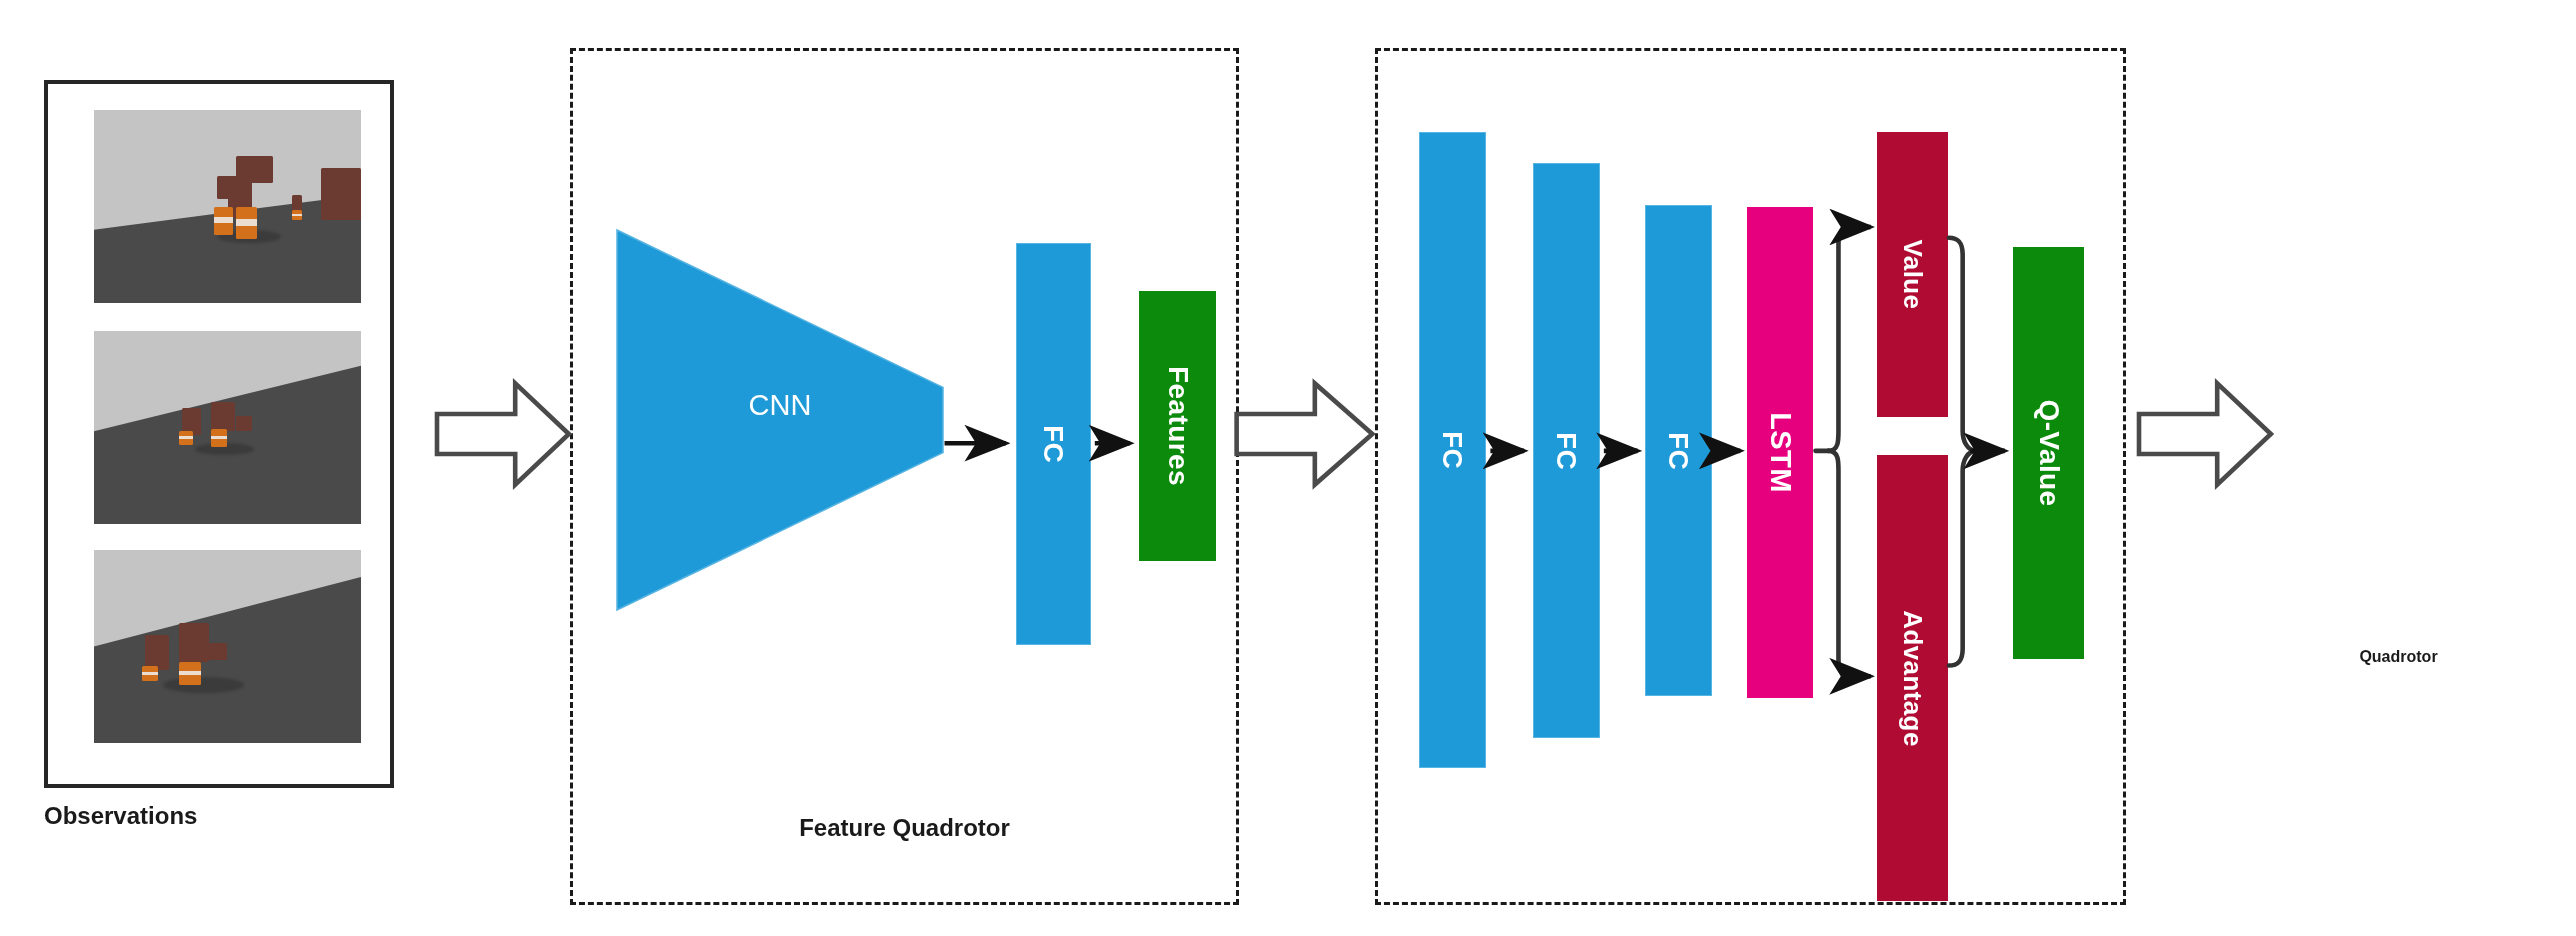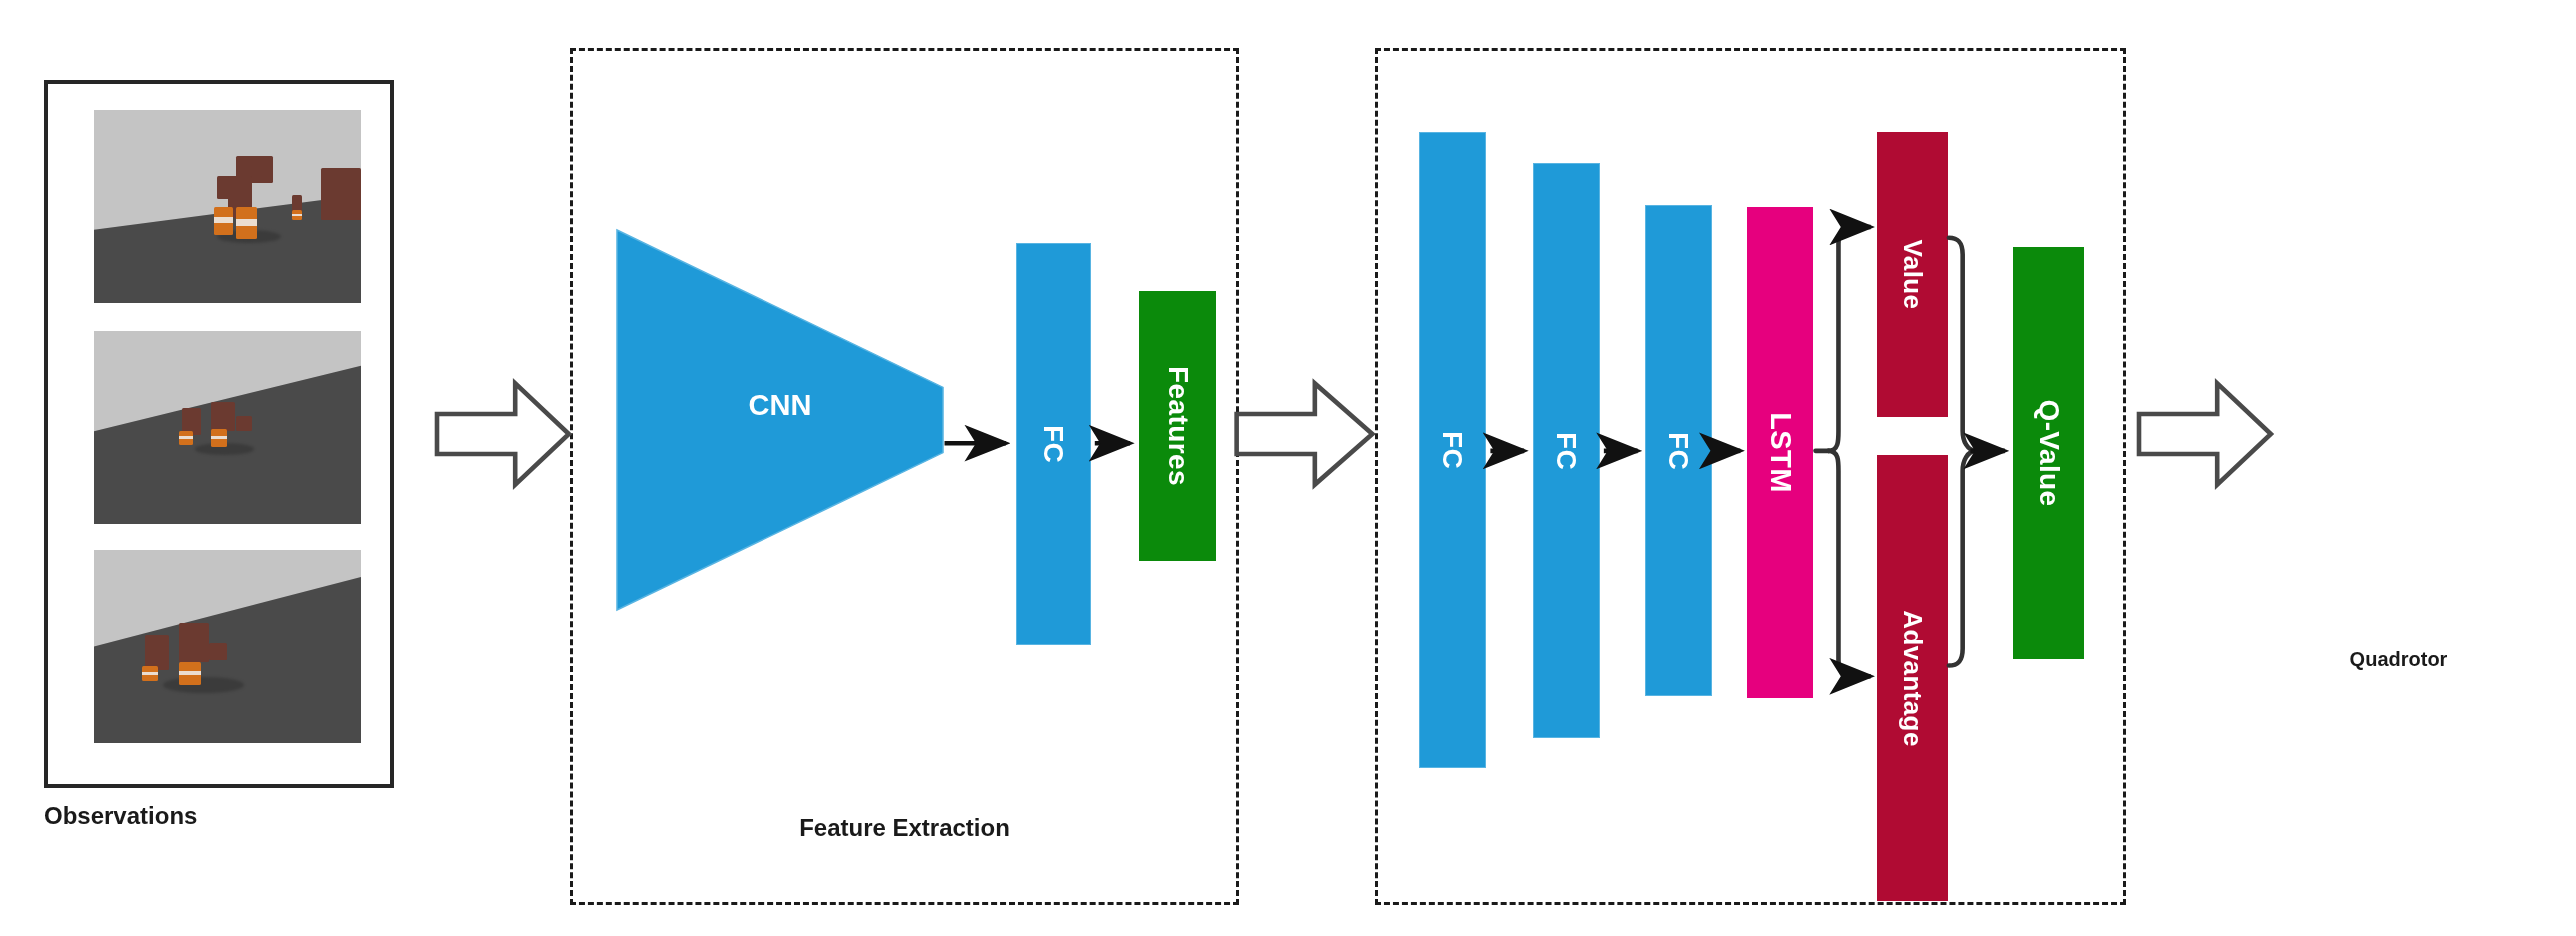--- a/index.html
+++ b/index.html
@@ -109,21 +109,21 @@
   .pink  { background: #e6007e; border: 0.8px solid #e6007e; }
   .dred  { background: #b00b33; border: 0.8px solid #b00b33; }
 
   
   #cnn-shape {
     left: 617px; top: 230px; width: 326px; height: 380px;
   }
   #cnn-shape svg { display:block; width:100%; height:100%; overflow:visible; }
   #cnn-label {
     position:absolute; left:617px; top:389px; width:326px;
-    text-align:center; color:#ffffff; font-size:29px; font-weight:bold;
+    text-align:center; color:#ffffff; font-size:29px; font-weight:normal;
     pointer-events:none;
   }
 
   
   #fc-fe     { left: 1016px; top: 243px;  width: 75px;  height: 402px;  }
   #fc-fe .vlabel     { font-size: 28px; }
   #features  { left: 1139px; top: 291px;  width: 77px; height: 270px;  }
   #features .vlabel  { font-size: 28px; }
 
   
@@ -144,21 +144,21 @@
   
   #action-circle {
     left: 2272px; top: 295px; width: 253px; height: 253px;
     border-radius: 50%;
     background: #f57200;
     display:flex; align-items:center; justify-content:center;
   }
   #action-circle .hlabel { font-size: 28px; }
   #quadrotor-label {
     left: 2272px; top: 648px; width: 253px;
-    text-align:center; font-size: 20px; font-weight:bold; color:#1a1a1a;
+    text-align:center; font-size: 16px; font-weight:bold; color:#1a1a1a;
   }
 
   
   #connectors {
     position:absolute; left:0; top:0; width:2576px; height:937px;
     pointer-events:none;
   }
 </style>
 </head>
 <body>
@@ -203,21 +203,21 @@
       <div class="obs-gate" style="left:32%;top:38%;width:11%;height:20%;"></div>
       <div class="obs-gate" style="left:43%;top:48%;width:7%;height:9%;"></div>
       <div class="obs-cone" style="left:18%;top:60%;width:6%;height:8%;"></div>
       <div class="obs-cone" style="left:32%;top:58%;width:8%;height:12%;"></div>
     </div>
   </div>
 
   <div class="abs" id="observations-label">Observations</div>
 
   <div class="group-box" id="group-feature"></div>
-  <div class="group-label" id="group-feature-label">Feature Extraction</div>
+  <div class="group-label" id="group-feature-label">Feature Quadrotor</div>
 
   <div class="abs" id="cnn-shape">
     <svg viewBox="0 0 425 495" preserveAspectRatio="none" aria-hidden="true">
       <polygon points="0,0 425,205 425,290 0,495" fill="#1f9ad8" stroke="#58b4e2" stroke-width="2"></polygon>
     </svg>
   </div>
   <div id="cnn-label">CNN</div>
 
   <div class="block blue" id="fc-fe">
     <span class="vlabel">FC</span>

